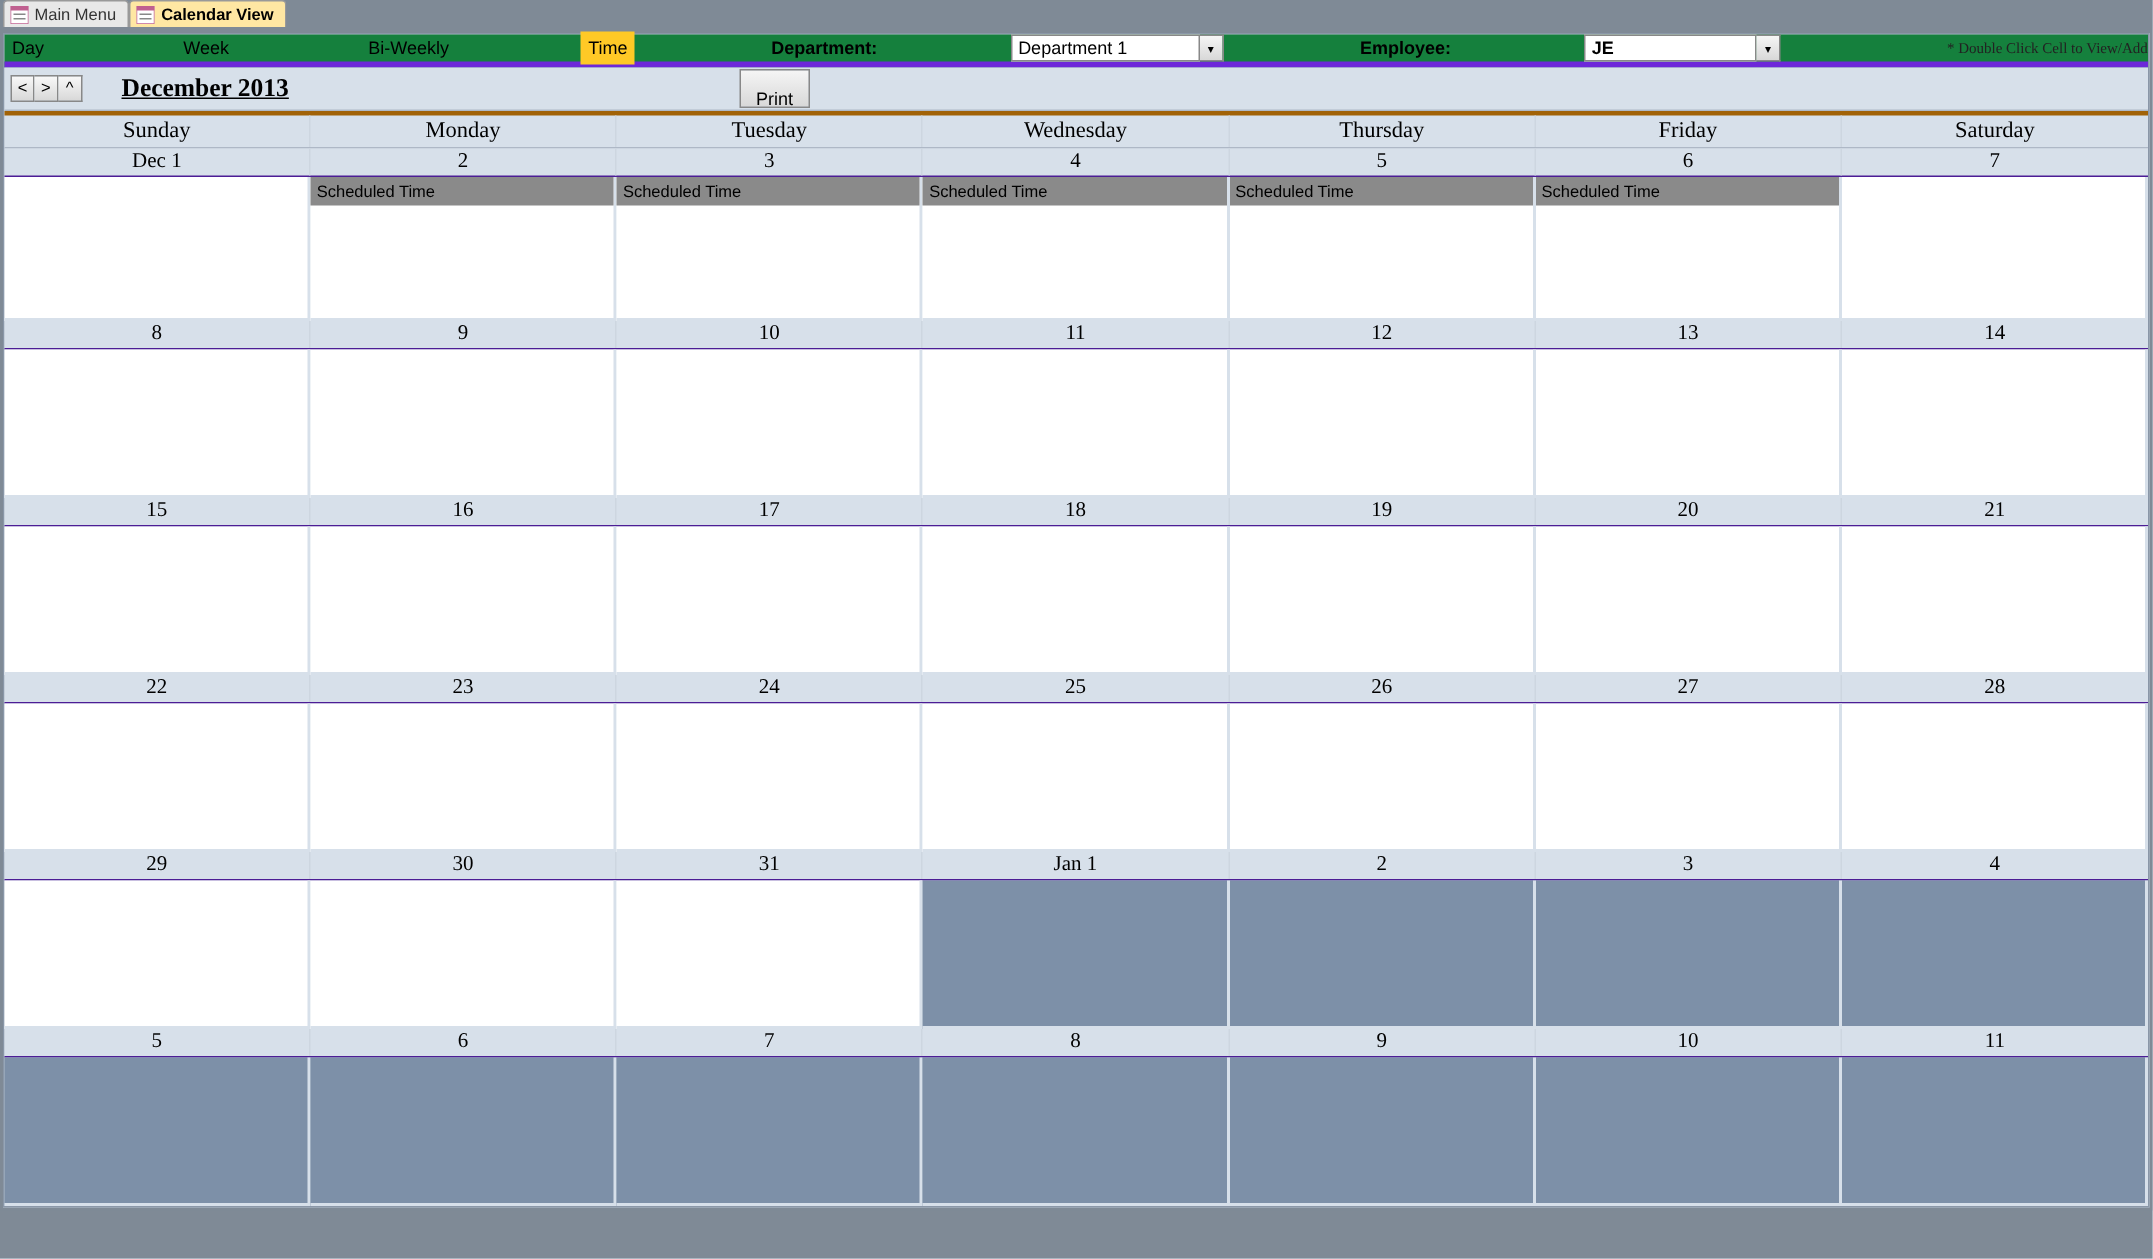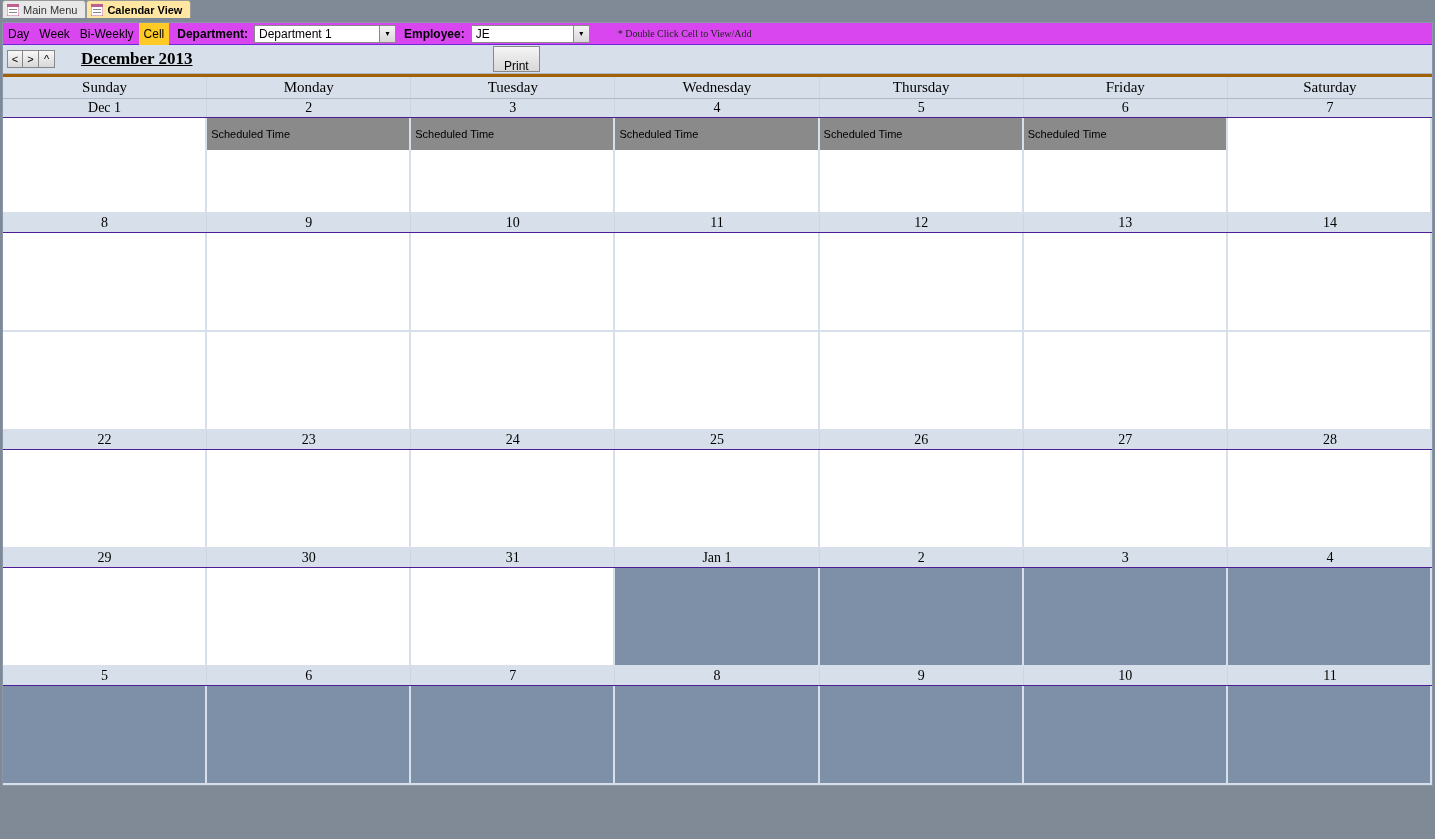--- a/index.html
+++ b/index.html
@@ -7,21 +7,21 @@
   
   .tab-bar { background: #7f8a96; height: 20px; display: flex; align-items: flex-start; padding-left: 2px; }
   .tab { display: flex; align-items: center; gap: 4px; padding: 2px 8px 2px 4px; border: 1px solid #999; border-bottom: none; border-top-left-radius: 3px; border-top-right-radius: 3px; font-size: 11px; height: 18px; cursor: pointer; }
   .tab.inactive { background: #e8e8e8; color: #333; }
   .tab.active { background: #ffe7a3; color: #000; font-weight: bold; }
   .tab-icon { width: 12px; height: 12px; display: inline-flex; }
   
   .content-frame { background: #7f8a96; padding: 2px; }
   .inner-frame { background: #d7e0ea; border: 1px solid #8a97a8; }
   
-  .toolbar { display: flex; align-items: center; background: #d946ef; height: 22px; border-bottom: 1px solid #6d28d9; font-size: 12px; }
+  .toolbar { display: flex; align-items: center; background: #15803d; height: 22px; border-bottom: 4px solid #6d28d9; font-size: 12px; justify-content: space-between; }
   .view-btn { padding: 2px 5px; cursor: pointer; height: 22px; display: flex; align-items: center; color: #000; }
   .view-btn.active { background: #ffc926; }
   .label { padding: 0 6px 0 8px; font-weight: bold; color: #000; }
   .select-wrap { display: flex; align-items: center; }
   .select-input { background: #fff; border: 1px solid #888; height: 18px; padding: 0 4px; font-size: 12px; font-family: inherit; }
   .select-btn { width: 16px; height: 18px; background: linear-gradient(#f5f5f5,#d8d8d8); border: 1px solid #888; border-left: none; display: flex; align-items: center; justify-content: center; cursor: pointer; font-size: 8px; }
   .hint { font-size: 10px; color: #222; margin-left: 28px; font-family: Liberation Serif, serif; }
   
   .nav-row { display: flex; align-items: center; background: #d7e0ea; height: 29px; border-bottom: 1px solid #aeb8c6; }
   .nav-btns { display: flex; margin-left: 4px; }
@@ -38,21 +38,21 @@
   
   .weeks { }
   .week { }
   .date-row { display: grid; grid-template-columns: repeat(7, 1fr); background: #d7e0ea; border-bottom: 1px solid #4c1d95; }
   .date-cell { text-align: center; font-family: "Times New Roman", serif; font-size: 14px; padding: 1px 0; border-right: 1px solid #cdd6e0; }
   .date-cell:last-child { border-right: none; }
   .body-row { display: grid; grid-template-columns: repeat(7, 1fr); height: 99px; }
   .week:first-child .body-row { height: 96px; }
   .body-cell { background: #fff; border-right: 2px solid #d7e0ea; border-bottom: 2px solid #d7e0ea; cursor: pointer; }
   .body-cell.other-month { background: #7d90a8; }
-  .event-bar { background: #8a8a8a; color: #000; font-size: 11px; padding: 1px 4px; height: 32px; display: flex; align-items: center; }
+  .event-bar { background: #8a8a8a; color: #000; font-size: 11px; padding: 1px 4px; height: 19px; display: flex; align-items: center; }
 </style>
 </head>
 <body>
 
 <div class="tab-bar">
   <div class="tab inactive">
     <span class="tab-icon">
       <svg viewBox="0 0 12 12">
           <rect x="0" y="0" width="12" height="12" fill="#fff" stroke="#c06090"></rect>
           <rect x="0" y="0" width="12" height="3" fill="#c06090"></rect>
@@ -74,29 +74,29 @@
     <span>Calendar View</span>
   </div>
 </div>
 
 <div class="content-frame">
   <div class="inner-frame">
     <div class="toolbar">
       <div class="view-btn">Day</div>
       <div class="view-btn">Week</div>
       <div class="view-btn">Bi-Weekly</div>
-      <div class="view-btn active">Cell</div>
+      <div class="view-btn active">Time</div>
       <span class="label">Department:</span>
       <div class="select-wrap">
         <input class="select-input" style="width: 126px;" value="Department 1">
         <div class="select-btn">▾</div>
       </div>
       <span class="label">Employee:</span>
       <div class="select-wrap">
-        <input class="select-input" style="width: 103px;" value="JE">
+        <input class="select-input" style="width: 115px; font-weight: bold;" value="JE">
         <div class="select-btn">▾</div>
       </div>
       <span class="hint">* Double Click Cell to View/Add</span>
     </div>
 
     <div class="nav-row">
       <div class="nav-btns">
         <button class="nav-btn">&lt;</button>
         <button class="nav-btn">&gt;</button>
         <button class="nav-btn">^</button>
@@ -160,20 +160,29 @@
               <div class="body-cell"></div>
               <div class="body-cell"></div>
               <div class="body-cell"></div>
               <div class="body-cell"></div>
               <div class="body-cell"></div>
               <div class="body-cell"></div>
               <div class="body-cell"></div>
             </div>
           </div>
           <div class="week">
+            <div class="date-row">
+              <div class="date-cell">15</div>
+              <div class="date-cell">16</div>
+              <div class="date-cell">17</div>
+              <div class="date-cell">18</div>
+              <div class="date-cell">19</div>
+              <div class="date-cell">20</div>
+              <div class="date-cell">21</div>
+            </div>
             <div class="body-row">
               <div class="body-cell"></div>
               <div class="body-cell"></div>
               <div class="body-cell"></div>
               <div class="body-cell"></div>
               <div class="body-cell"></div>
               <div class="body-cell"></div>
               <div class="body-cell"></div>
             </div>
           </div>

